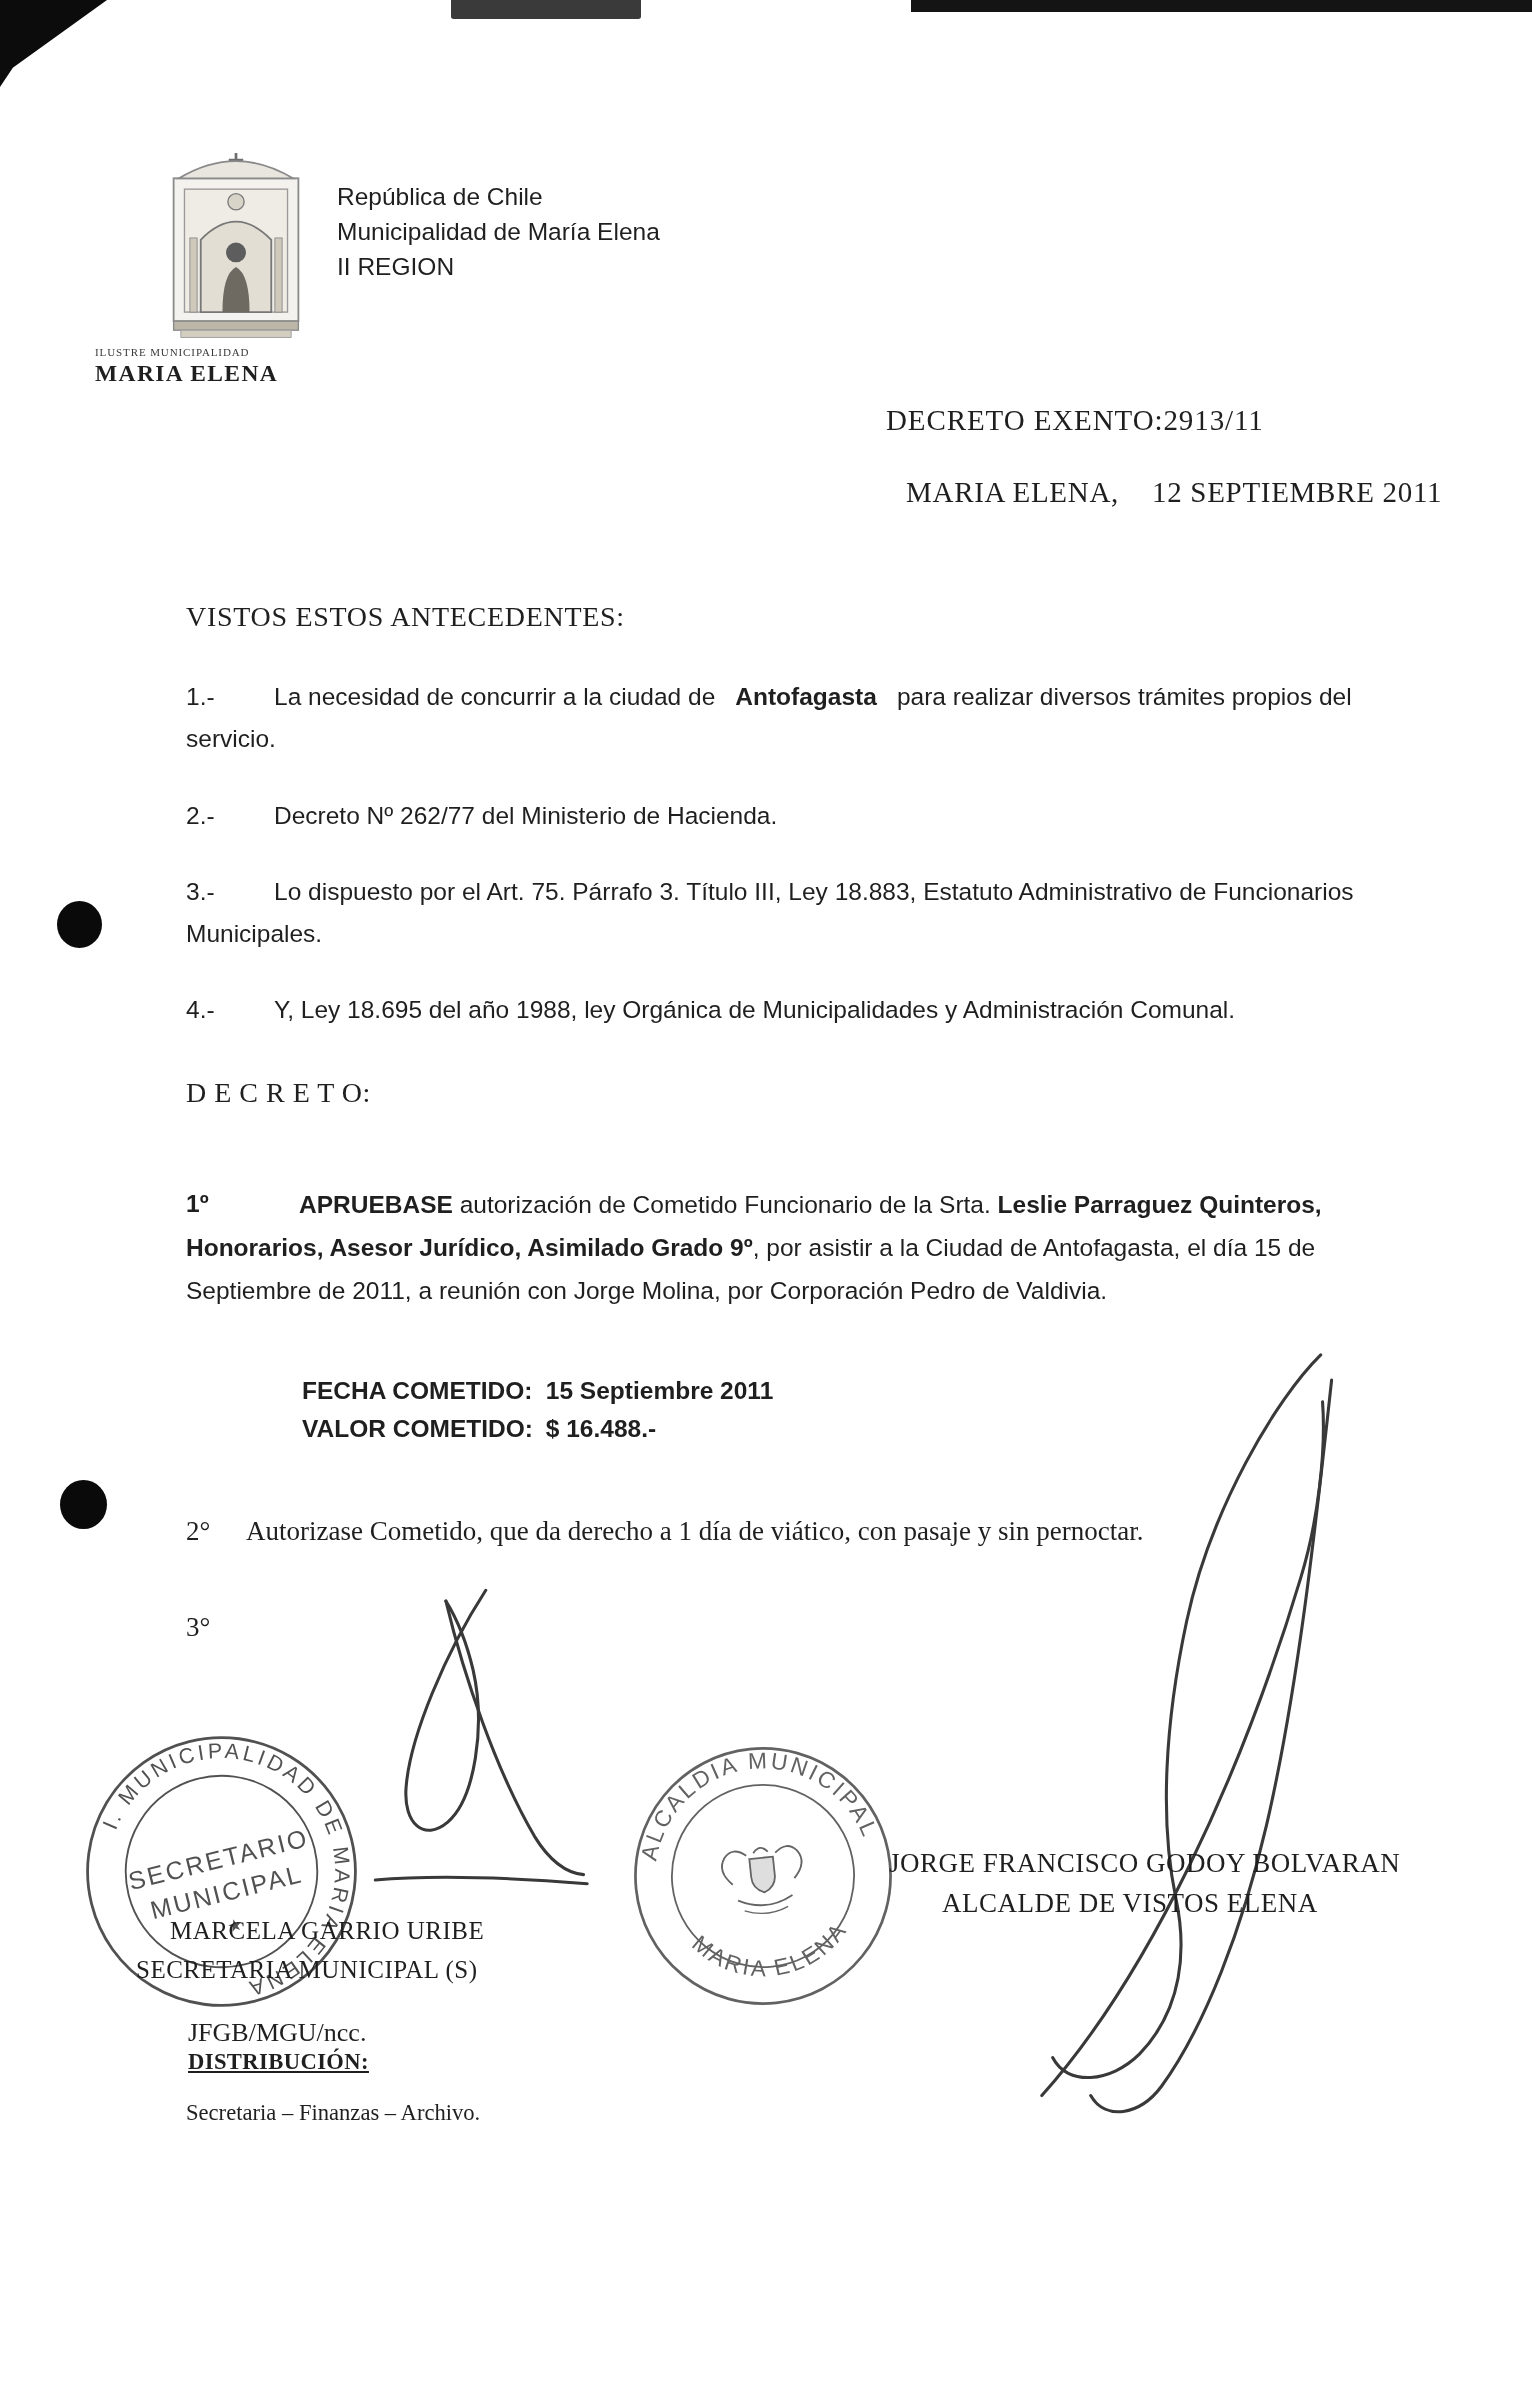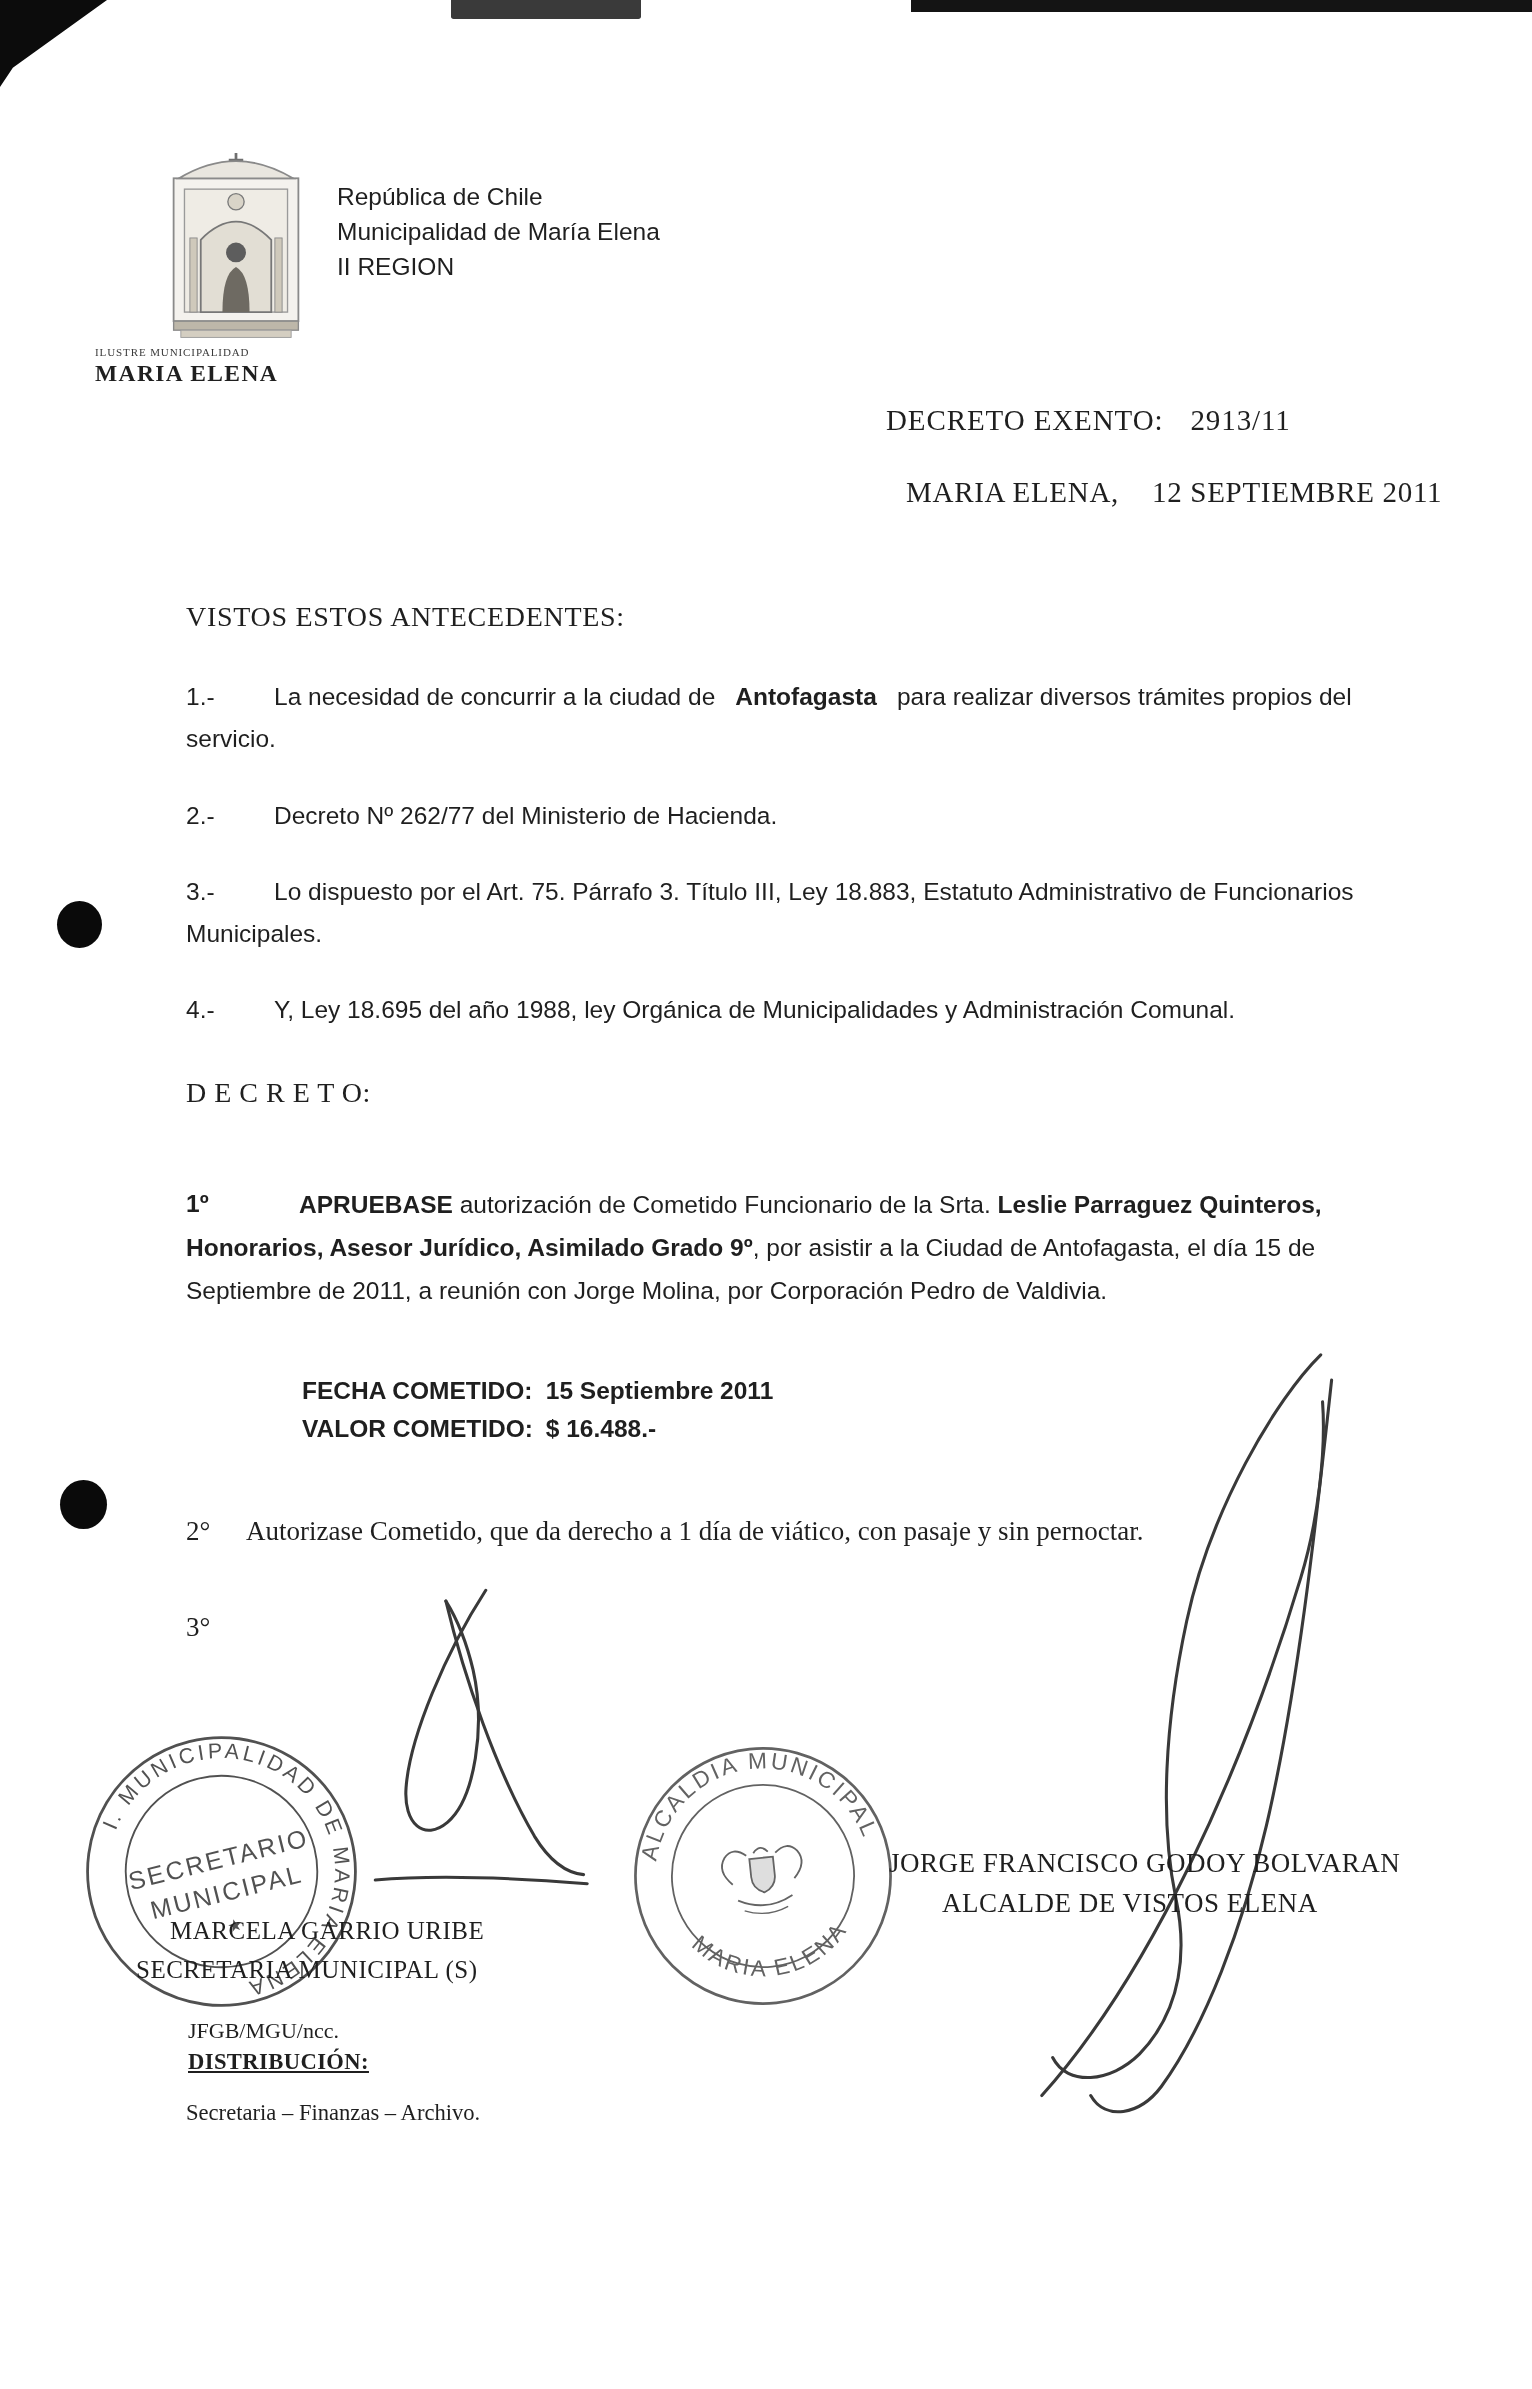--- a/index.html
+++ b/index.html
@@ -24,21 +24,21 @@
   .hole-1 { left:57px;  top:901px;  width:45px; height:47px; }
   .hole-2 { left:60px;  top:1480px; width:47px; height:49px; }
 
   
   .emblem { left:170px; top:150px; width:132px; height:194px; }
   .emblem-caption { left:95px; top:346px; width:283px; text-align:left; }
   .cap-small { font-size:11px; letter-spacing:0.9px; color:#3a3a3a; }
   .cap-large { font-size:23.5px; font-weight:bold; letter-spacing:1.4px; margin-top:1.8px; }
   .org { left:337px; top:159px; font-size:24.5px; line-height:35px; font-family:"Liberation Sans",sans-serif;margin-top:20px; }
 
-  .decree-no   { left:886px; top:404px; font-size:29px; letter-spacing:0.9px; display:flex; gap:27px; }
+  .decree-no   { left:886px; top:404px; font-size:29px; letter-spacing:0.9px; display:flex; }
   .decree-date { left:880px; top:476px; font-size:29px; letter-spacing:0.7px; display:flex; gap:33px;margin-left:26px; }
 
   .vistos-title { left:186px; top:601px; font-size:28px; letter-spacing:0.7px; }
 
   .item { left:186px; width:1223px; font-size:24.5px; line-height:42px;
           font-family:"Liberation Sans",sans-serif; }
   .item .num  { position:absolute; left:0; top:0; }
   .item .body { margin-left:88px; text-align:justify; }
   .i1 { top:676px; } .i2 { top:795px; } .i3 { top:871px; } .i4 { top:989px; }
   .bold-gap { font-weight:bold; margin:0 20px; }
@@ -62,21 +62,21 @@
   
   .stamp-left   { left:82px;  top:1732px; width:279px; height:279px; transform:rotate(-14deg); opacity:.88; }
   .stamp-center { left:630px; top:1743px; width:266px; height:266px; transform:rotate(-6deg);  opacity:.85; }
   .sig-layer { left:0; top:0; width:1533px; height:2389px; pointer-events:none; }
 
   .sec-name   { left:170px; top:1917px; font-size:25px; letter-spacing:0.5px; }
   .sec-title  { left:136px; top:1956px; font-size:25px; letter-spacing:0.5px; }
   .mayor-name  { left:889px;  top:1848px; font-size:27px; letter-spacing:0.5px; }
   .mayor-title { left:942px; top:1888px; font-size:27px; letter-spacing:0.5px; }
 
-  .initials   { left:188px; top:2018px; font-size:22px; }
+  .initials   { left:188px; top:2018px; font-size:26px; }
   .dist-label { left:188px; top:2049px; font-size:22.6px; font-weight:600; text-decoration:underline; letter-spacing:0.4px; }
   .dist-value { left:186px; top:2100px; font-size:22.6px; }
 </style>
 </head>
 <body>
 
 <div class="page">
 
   <div class="abs artifact-tl"></div>
   <div class="abs artifact-tm"></div>

